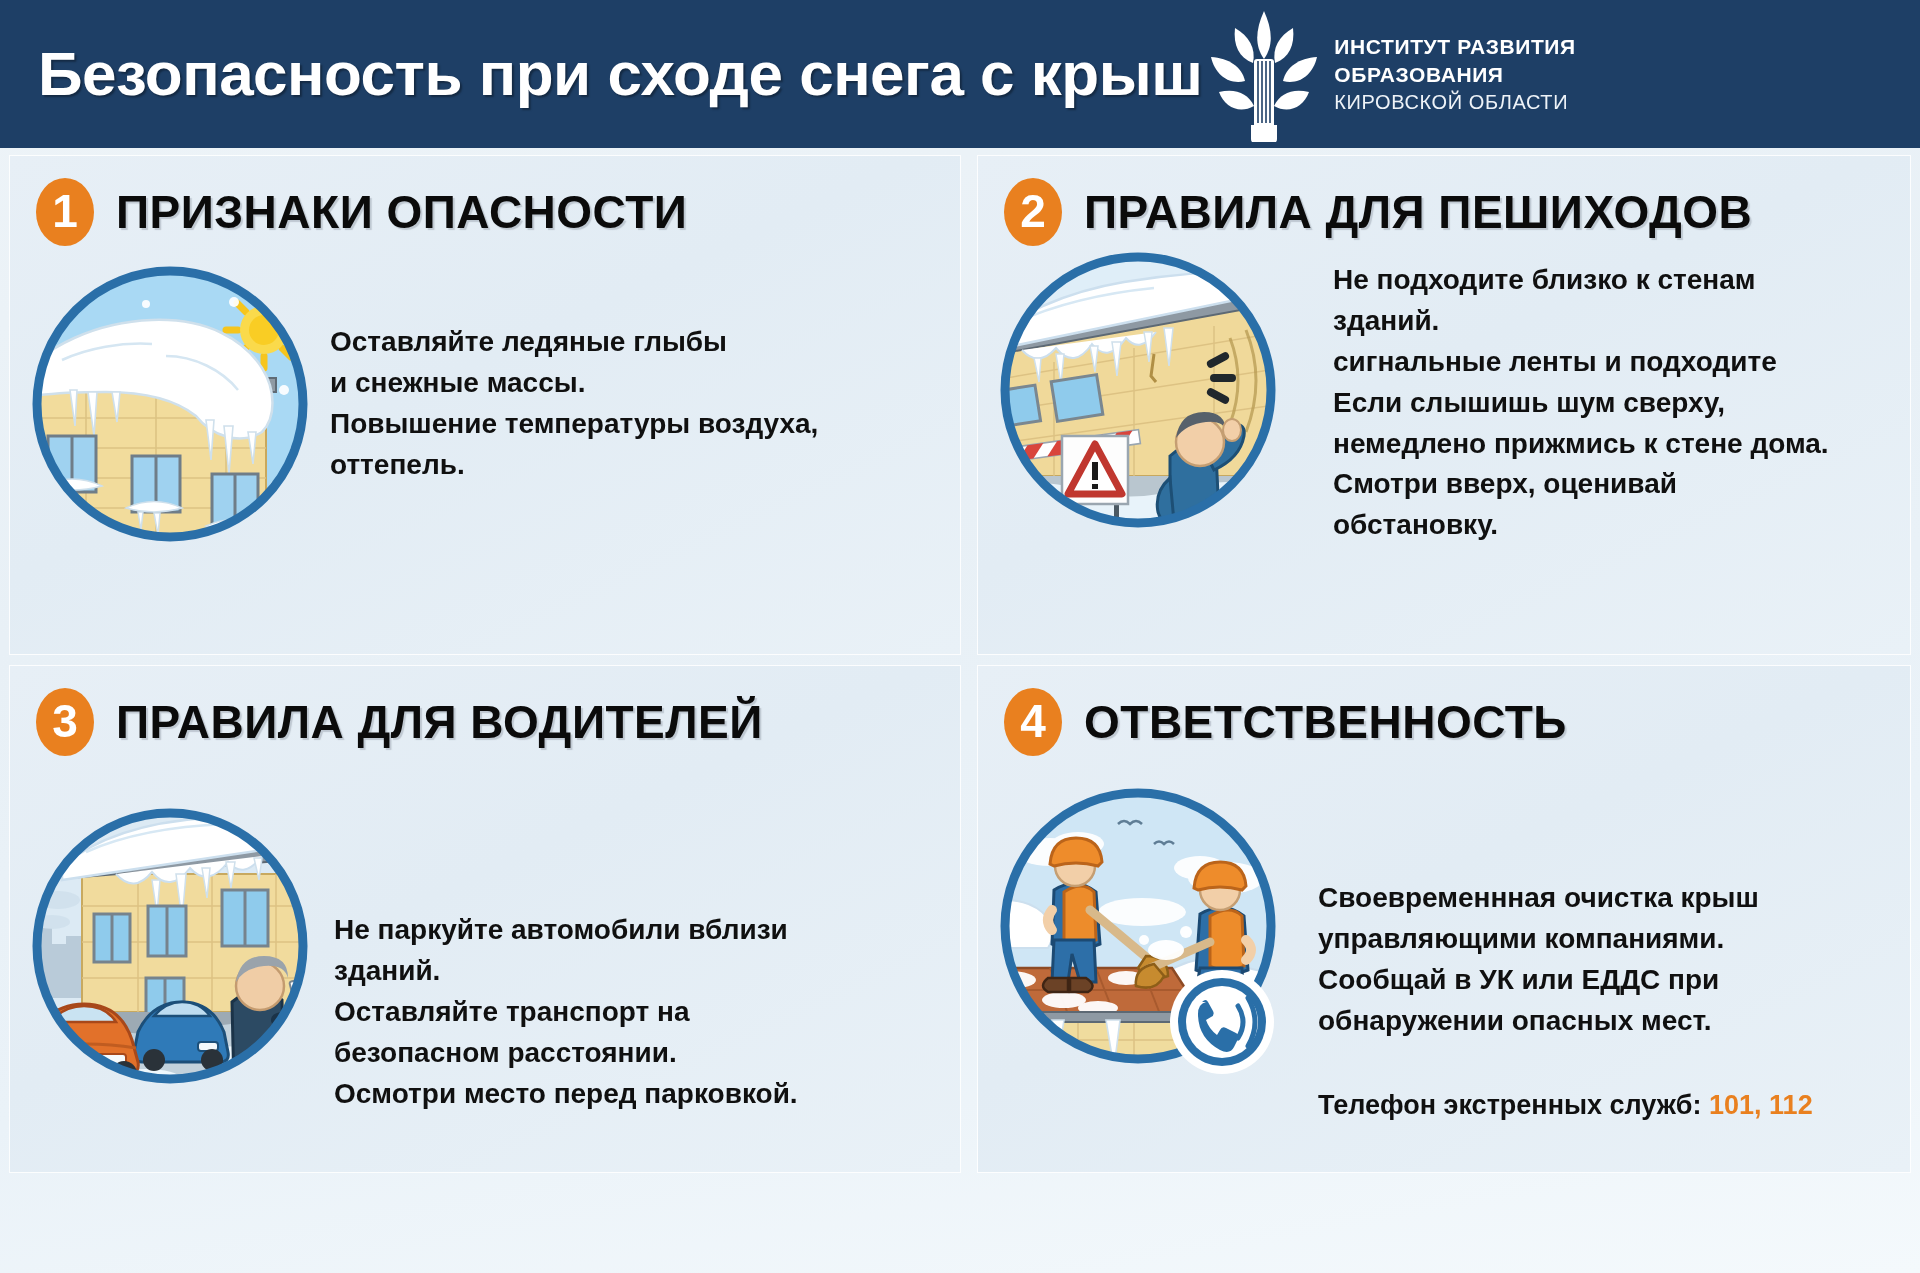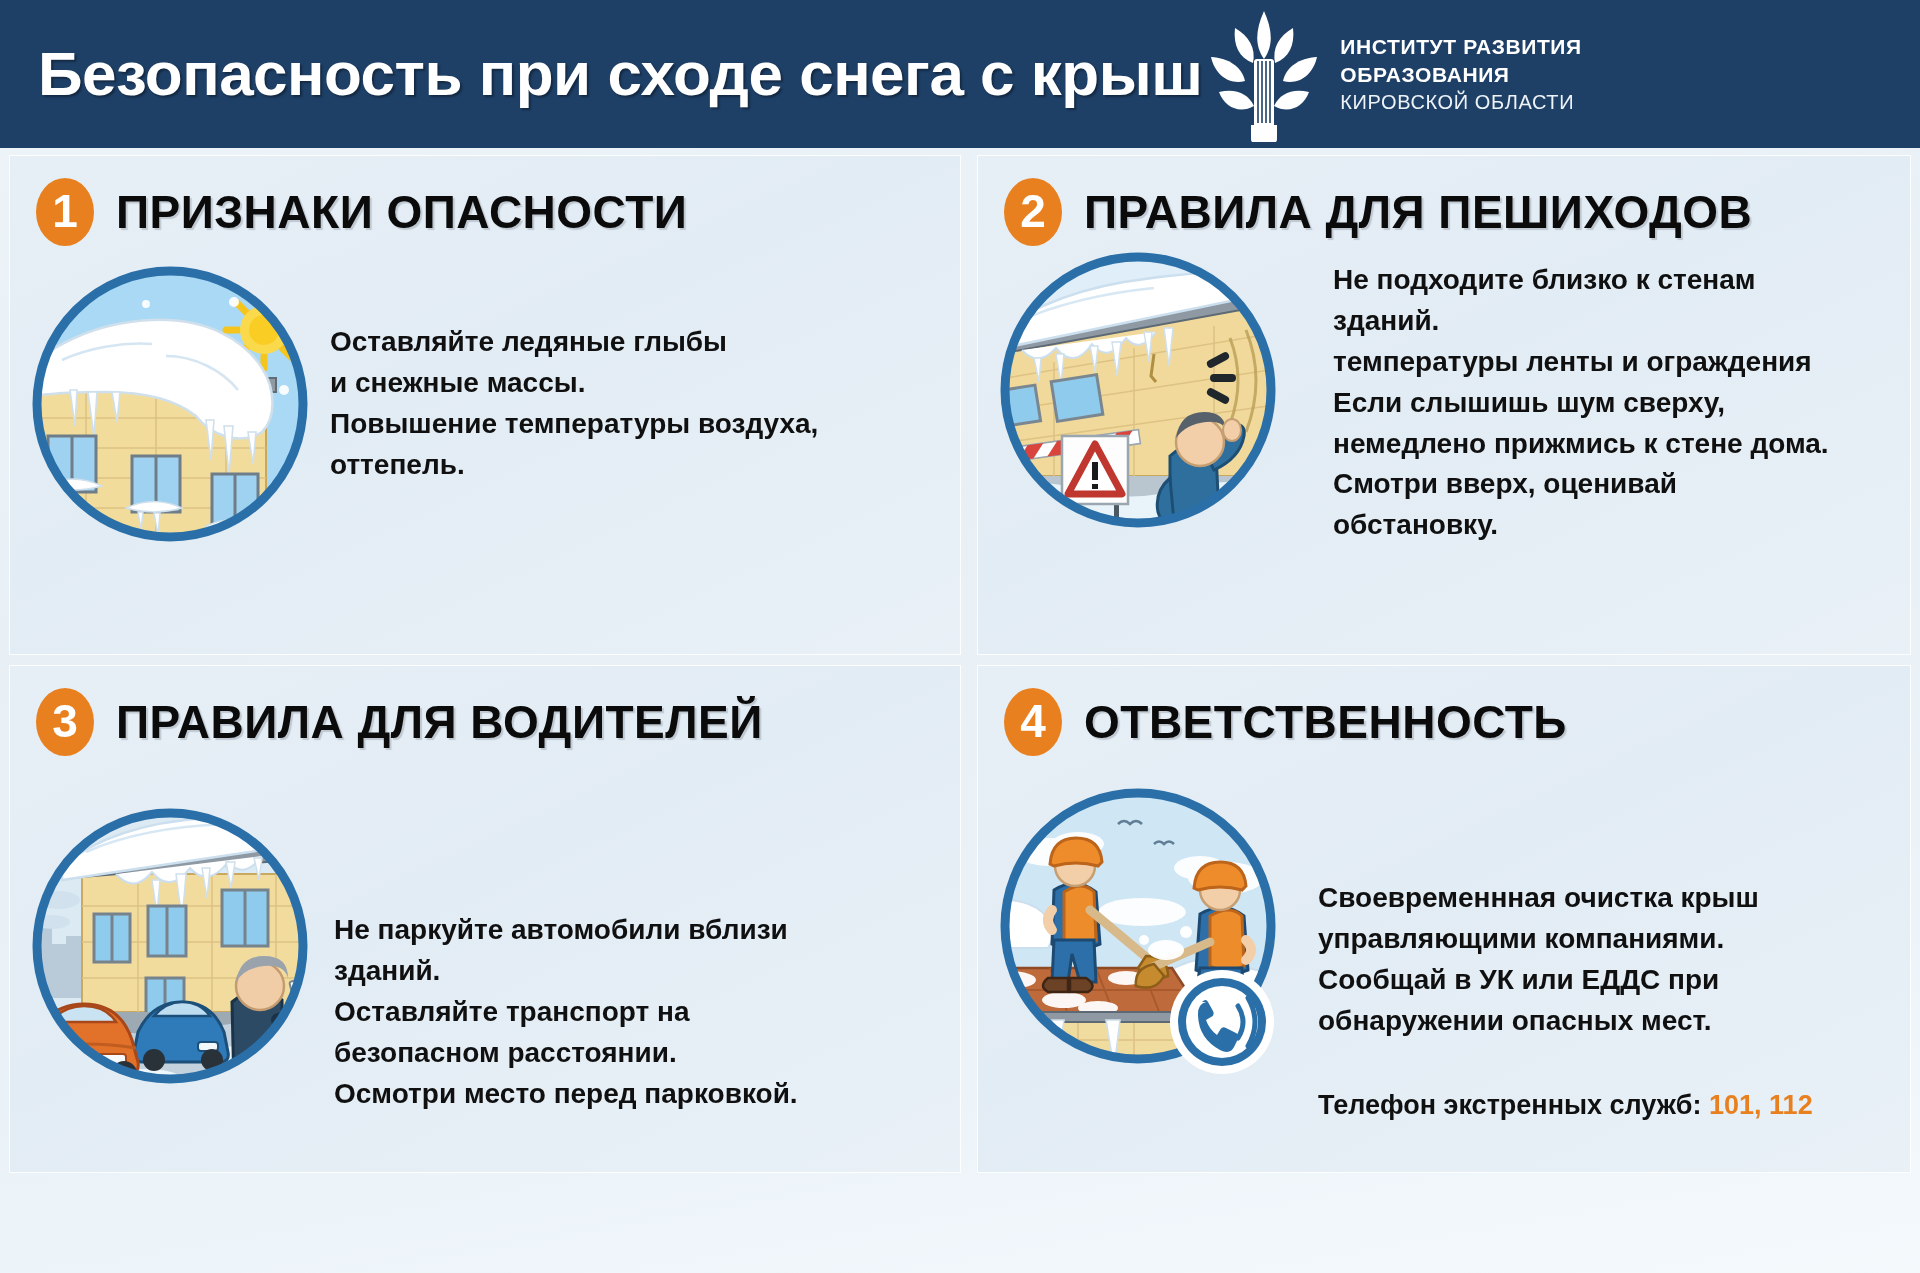--- a/index.html
+++ b/index.html
@@ -28,21 +28,21 @@
     font-size: 62px;
     font-weight: bold;
     letter-spacing: -0.5px;
     white-space: nowrap;
     text-shadow: 2px 2px 2px rgba(0,0,0,0.35);
     line-height: 1;
   }
   .logo-block {
     display: flex;
     align-items: center;
-    gap: 14px;
+    gap: 8px;
     padding-right: 10px;
   }
   .logo-mark { width: 124px; height: 135px; flex: 0 0 auto; }
   .logo-text { display: flex; flex-direction: column; justify-content: center; }
   .logo-line {
     color: #ffffff;
     font-weight: bold;
     font-size: 21px;
     letter-spacing: 0.6px;
     line-height: 1.32;
@@ -371,21 +371,21 @@
               <ellipse cx="238" cy="184" rx="9" ry="11" fill="#f2cfa8" stroke="#c59e72" stroke-width="2"></ellipse>
               <rect x="182" y="278" width="46" height="10" fill="#1f4f75"></rect>
             </g>
           </g>
           <circle cx="144" cy="144" r="133" fill="none" stroke="#2a6fa8" stroke-width="9"></circle>
         </svg>
       </div>
       <div class="text-col">
         <p>Не подходите близко к стенам</p>
         <p>зданий.</p>
-        <p>температуры ленты и ограждения</p>
+        <p>сигнальные ленты и подходите</p>
         <p>Если слышишь шум сверху,</p>
         <p>немедлено прижмись к стене дома.</p>
         <p>Смотри вверх, оценивай</p>
         <p>обстановку.</p>
       </div>
     </div>
   </section>
 
   <section class="card c3">
     <div class="card-head">

